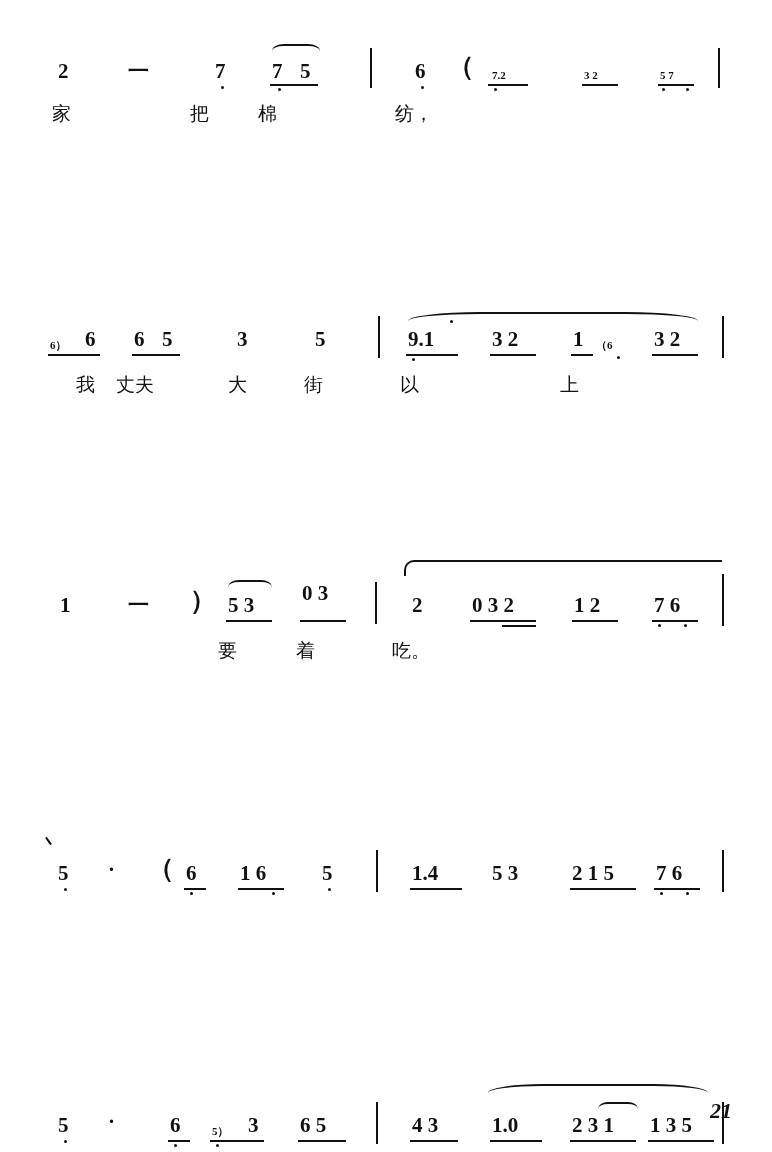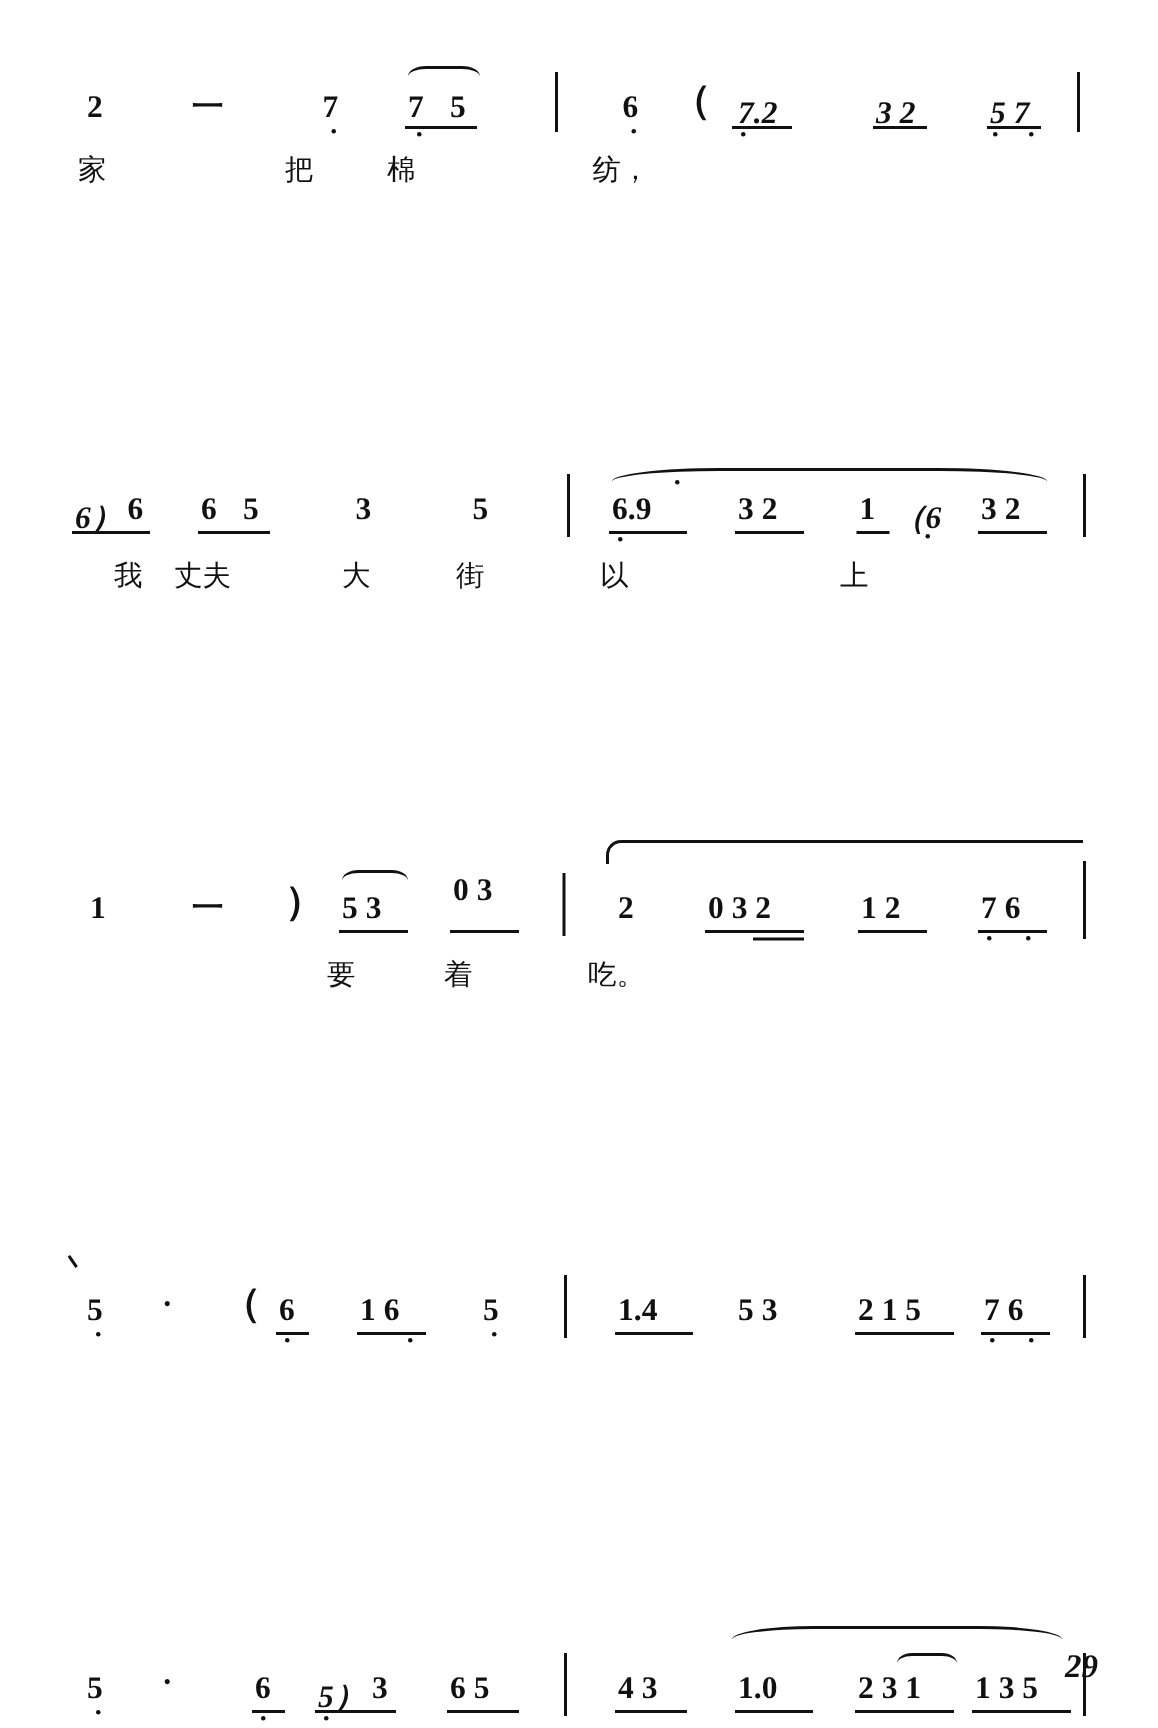--- a/index.html
+++ b/index.html
@@ -28,22 +28,21 @@
   .n {
     position: absolute;
     font-family: "Liberation Serif", serif;
     font-weight: bold;
     font-size: 21px;
     line-height: 22px;
     white-space: nowrap;
     color: #111;
   }
   .sm {
-    font-size: 21px;
-    font-style: italic;
+    font-size: 11px;
   }
   .lyr {
     position: absolute;
     font-family: "DejaVu Sans", sans-serif;
     font-size: 19px;
     line-height: 20px;
     color: #111;
     white-space: nowrap;
   }
   
@@ -149,21 +148,21 @@
     <div class="n" style="left:85px; top:196px;">6</div>
     <div class="beam" style="left:48px; top:222px; width:52px;"></div>
     <div class="n" style="left:134px; top:196px;">6</div>
     <div class="n" style="left:162px; top:196px;">5</div>
     <div class="beam" style="left:132px; top:222px; width:48px;"></div>
     <div class="n" style="left:237px; top:196px;">3</div>
     <div class="n" style="left:315px; top:196px;">5</div>
     <div class="bar" style="left:378px; top:184px; height:42px;"></div>
 
     <div class="slur" style="left:408px; top:180px; width:290px; height:16px;"></div>
-    <div class="n" style="left:408px; top:196px;">6.9</div>
+    <div class="n" style="left:408px; top:196px;">9.1</div>
     <div class="beam" style="left:406px; top:222px; width:52px;"></div>
     <div class="dot" style="left:412px; top:226px;"></div>
     <div class="dot" style="left:450px; top:188px;"></div>
     <div class="n" style="left:492px; top:196px;">3&nbsp;2</div>
     <div class="beam" style="left:490px; top:222px; width:46px;"></div>
     <div class="n" style="left:573px; top:196px;">1</div>
     <div class="beam" style="left:571px; top:222px; width:22px;"></div>
     <div class="n sm" style="left:596px; top:202px;">（6</div>
     <div class="dot" style="left:617px; top:224px;"></div>
     <div class="n" style="left:654px; top:196px;">3&nbsp;2</div>
@@ -364,14 +363,14 @@
     
 
     
     
     
     
     
     
   </div>
 
-  <div class="pagenum">29</div>
+  <div class="pagenum">21</div>
 </div>
 
 </body></html>

